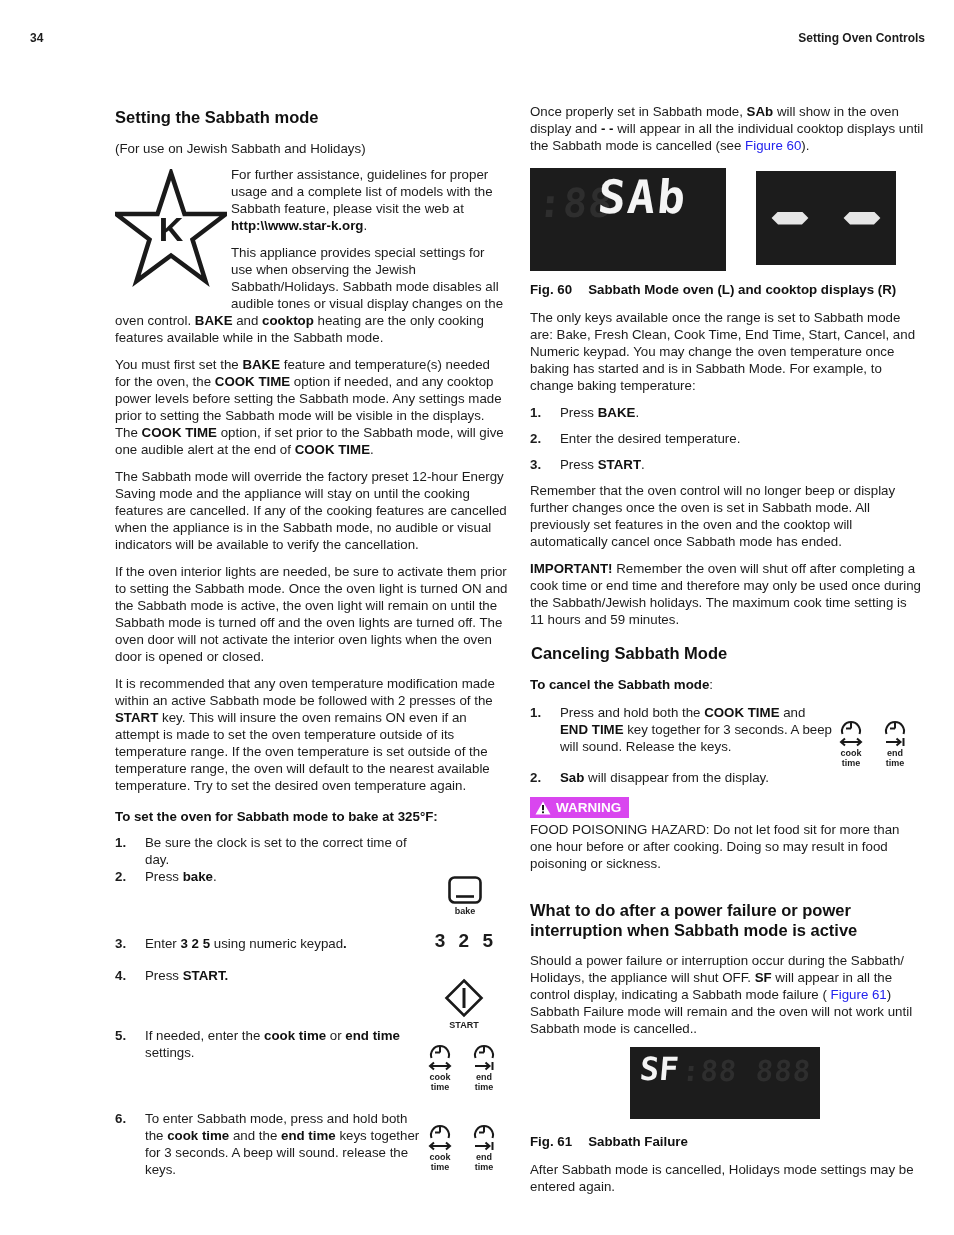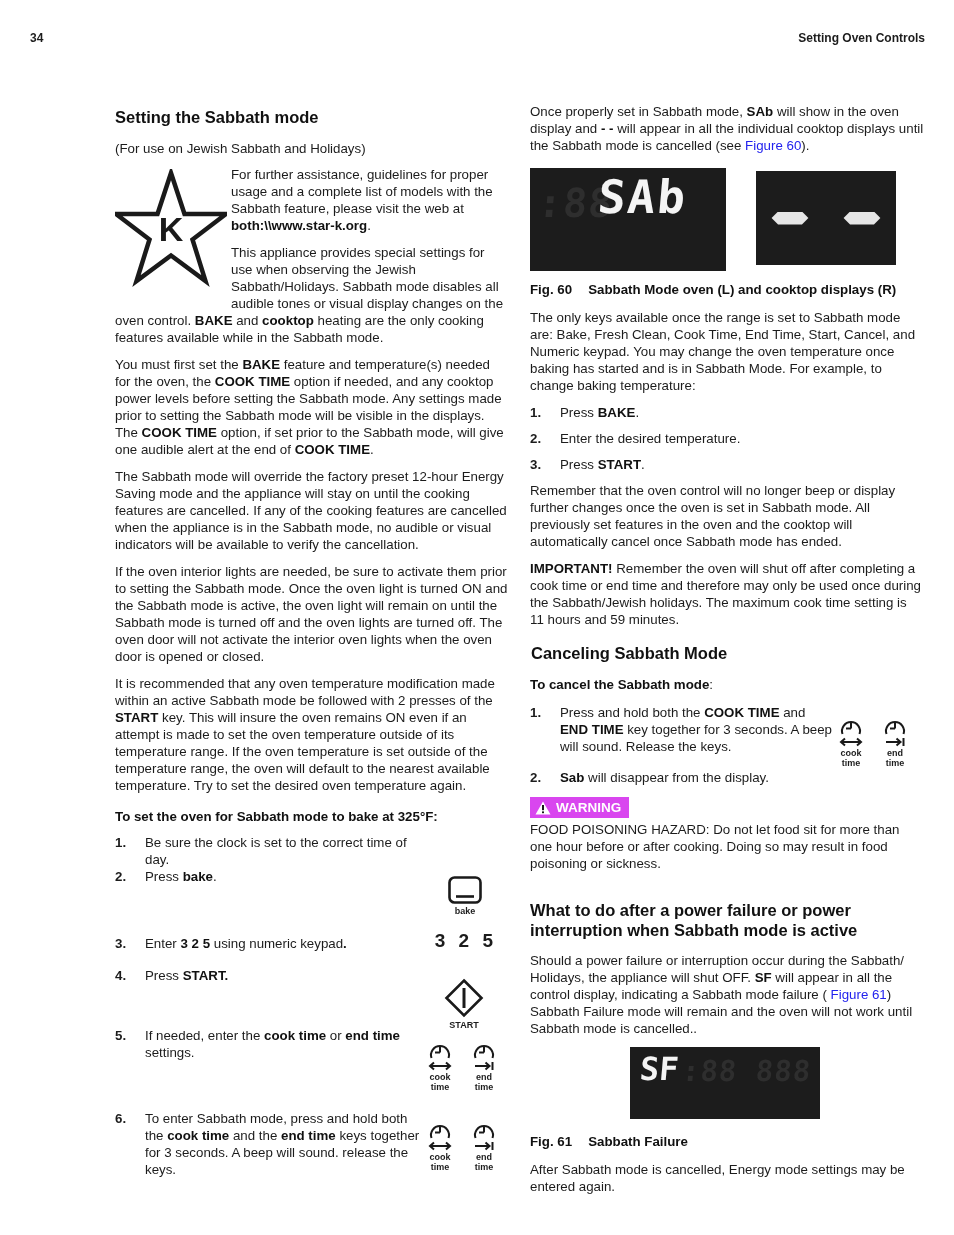--- a/index.html
+++ b/index.html
@@ -80,21 +80,21 @@
   <div class="col col-left">
     <h1>Setting the Sabbath mode</h1>
     <div class="subtitle">(For use on Jewish Sabbath and Holidays)</div>
 
     <div class="star-wrap">
       <svg width="112" height="124" viewBox="0 0 112 124">
         <polygon points="56,4 69.5,45 111,45 77.5,70.5 90.5,112 56,86.5 21.5,112 34.5,70.5 1,45 42.5,45" fill="none" stroke="#1a1a1a" stroke-width="4.5" stroke-linejoin="miter"></polygon>
         <text x="56" y="72" text-anchor="middle" font-family="Liberation Sans, sans-serif" font-size="34" font-weight="bold" fill="#1a1a1a">K</text>
       </svg>
     </div>
-    <p class="para"><span>For further assistance, guidelines for proper usage and a complete list of models with the Sabbath feature, please visit the web at </span><b>both:\\www.star-k.org</b><span>.</span></p>
+    <p class="para"><span>For further assistance, guidelines for proper usage and a complete list of models with the Sabbath feature, please visit the web at </span><b>http:\\www.star-k.org</b><span>.</span></p>
     <p class="para"><span>This appliance provides special settings for use when observing the Jewish Sabbath/Holidays. Sabbath mode disables all audible tones or visual display changes on the oven control. </span><b>BAKE</b><span> and </span><b>cooktop</b><span> heating are the only cooking features available while in the Sabbath mode.</span></p>
     <div class="clear"></div>
 
     <p class="para"><span>You must first set the </span><b>BAKE</b><span> feature and temperature(s) needed for the oven, the </span><b>COOK TIME</b><span> option if needed, and any cooktop power levels before setting the Sabbath mode. Any settings made prior to setting the Sabbath mode will be visible in the displays. The </span><b>COOK TIME</b><span> option, if set prior to the Sabbath mode, will give one audible alert at the end of </span><b>COOK TIME</b><span>.</span></p>
     <p class="para"><span>The Sabbath mode will override the factory preset 12-hour Energy Saving mode and the appliance will stay on until the cooking features are cancelled. If any of the cooking features are cancelled when the appliance is in the Sabbath mode, no audible or visual indicators will be available to verify the cancellation.</span></p>
     <p class="para"><span>If the oven interior lights are needed, be sure to activate them prior to setting the Sabbath mode. Once the oven light is turned ON and the Sabbath mode is active, the oven light will remain on until the Sabbath mode is turned off and the oven lights are turned off. The oven door will not activate the interior oven lights when the oven door is opened or closed.</span></p>
     <p class="para"><span>It is recommended that any oven temperature modification made within an active Sabbath mode be followed with 2 presses of the </span><b>START</b><span> key. This will insure the oven remains ON even if an attempt is made to set the oven temperature outside of its temperature range. If the oven temperature is set outside of the temperature range, the oven will default to the nearest available temperature. Try to set the desired oven temperature again.</span></p>
 
     <div class="steps-title"><b>To set the oven for Sabbath mode to bake at 325°F</b><span>:</span></div>
 
@@ -285,16 +285,16 @@
 
     <div class="display sf-display">
       <span class="sseg lit">SF</span>
       <span class="sseg ghost">:88 888</span>
     </div>
     <div class="fig-caption">
       <span>Fig. 61</span>
       <span>Sabbath Failure</span>
     </div>
 
-    <p class="para"><span>After Sabbath mode is cancelled, Energy mode settings may be entered again.</span></p>
+    <p class="para"><span>After Sabbath mode is cancelled, Holidays mode settings may be entered again.</span></p>
   </div>
 
 </div>
 
 </body></html>

